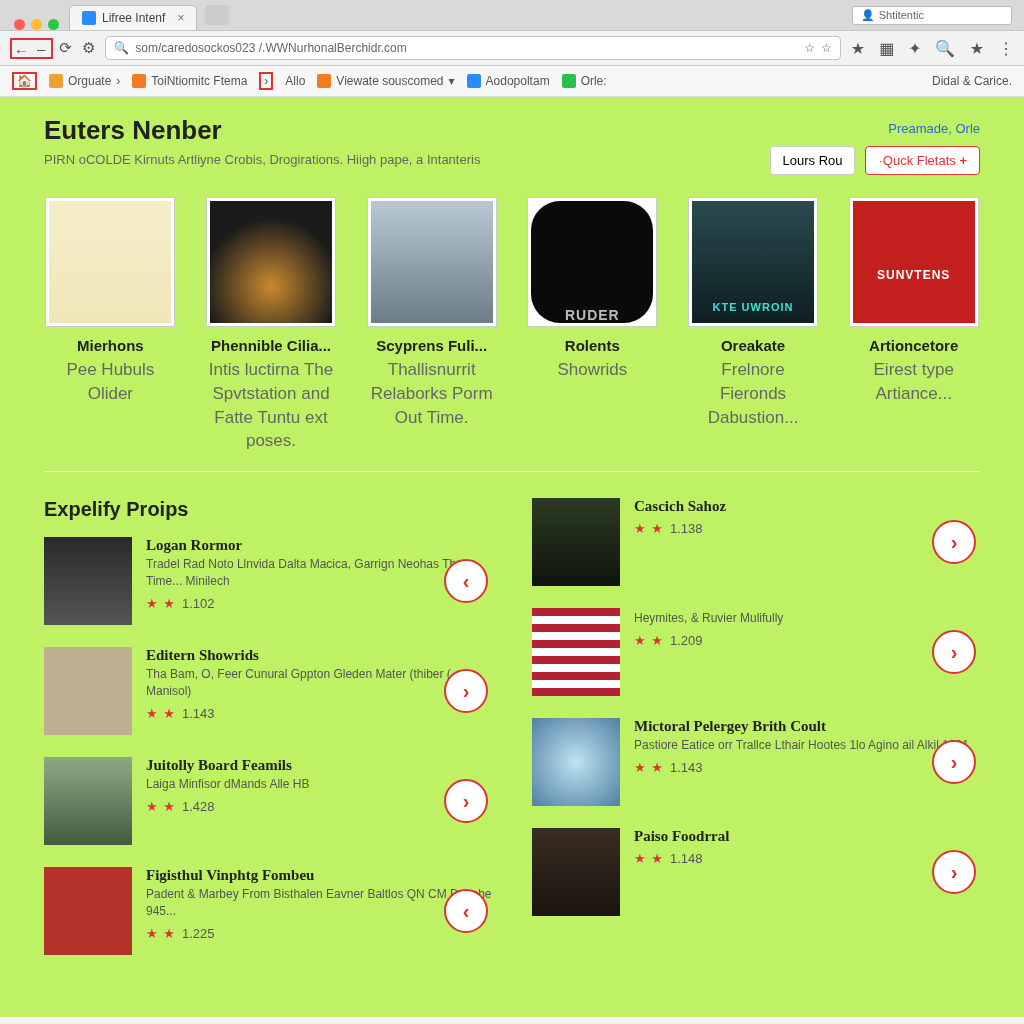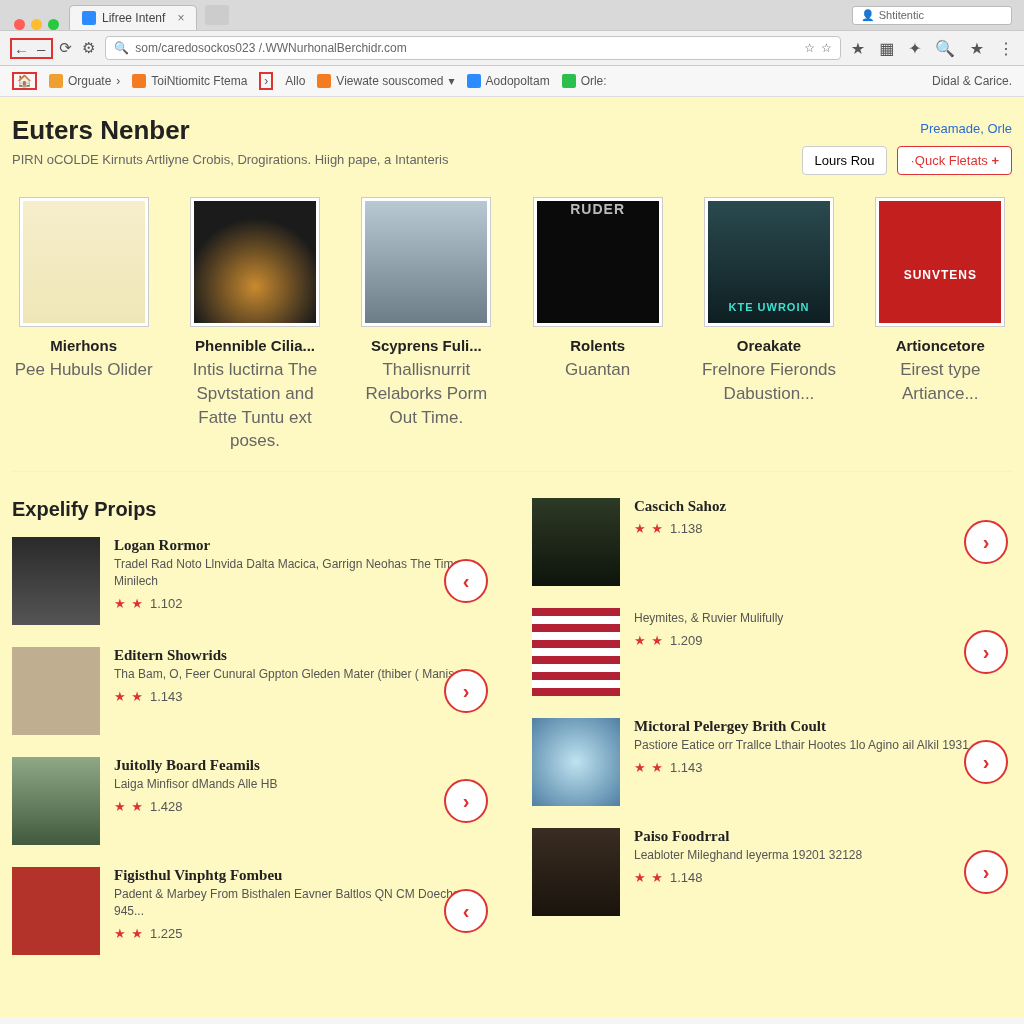--- a/index.html
+++ b/index.html
@@ -48,21 +48,21 @@
     background:#f7f7f7; border-bottom:1px solid #ddd;
     padding:6px 12px; font-size:12px; color:#555;
   }
   .bookmarks .bk{display:flex; align-items:center; gap:5px;}
   .bookmarks .spacer{flex:1;}
   .bookmarks .red-box{border:2px solid #d33; padding:0 3px;}
   .bk-ic{width:14px;height:14px;border-radius:2px;display:inline-block;}
   .ic-g{background:#f0a030;} .ic-b{background:#2a8cff;} .ic-gn{background:#2cbf4e;} .ic-o{background:#f47c20;}
 
   
-  .page{background:#fef9c3; padding:18px 12px 40px;}
+  .page{background:#bef264; padding:18px 44px 40px;}
   .page-header{display:flex; align-items:flex-start;}
   .page-title{font-size:26px; font-weight:700; color:#222;}
   .page-sub{font-size:13px; color:#666; margin-top:6px;}
   .header-links{margin-left:auto; font-size:13px; color:#2a6bd4; padding-top:6px;}
   .header-buttons{display:flex; gap:10px; margin-top:10px;}
   .btn{border:1px solid #ccc; border-radius:4px; background:#fff; padding:6px 12px; font-size:13px;}
   .btn-red{border-color:#d33; color:#d33;}
   .plus{color:#d33; font-weight:bold;}
 
   
@@ -92,21 +92,21 @@
     width:44px;height:44px;border:2px solid #d33;border-radius:50%;
     display:flex;align-items:center;justify-content:center;
     color:#d33; font-size:20px; font-weight:bold;
     position:absolute; right:4px; top:22px; background:#fff;
   }
 
   
   .th1{background:linear-gradient(#f6eecb,#efe6b8);}
   .th2{background:radial-gradient(circle at 50% 70%, #c98a2f, #1b1b1b 65%);}
   .th3{background:linear-gradient(#b8c9d4,#6d7d87);}
-  .th4{background:#0a0a0a; color:#bbb; display:flex; align-items:flex-start; justify-content:center; font-size:14px; font-weight:700; letter-spacing:1px;}
+  .th4{background:#0a0a0a; color:#bbb; display:flex; align-items:flex-end; justify-content:center; font-size:14px; font-weight:700; letter-spacing:1px;border-radius:29px;}
   .th5{background:linear-gradient(#2a4a4f,#0e1f22); position:relative;}
   .th5::after{content:"KTE UWROIN"; color:#3fe0d0; font-size:11px; font-weight:700; position:absolute; bottom:10px; width:100%; text-align:center; letter-spacing:1px;}
   .th6{background:#c41f1f; position:relative;}
   .th6::after{content:"SUNVTENS"; color:#fff; font-size:12px; font-weight:800; position:absolute; top:55%; width:100%; text-align:center; letter-spacing:1px;}
 </style>
 </head>
 <body>
 
 <div class="browser-chrome">
   <div class="tab-strip">
@@ -228,21 +228,21 @@
       <div class="card-title">Scyprens Fuli...</div>
       <div class="card-sub">Thallisnurrit Relaborks Porm Out Time.</div>
     </div>
     <div class="card">
       <div class="thumb">
           <div class="thumb-inner th4">
             <span>RUDER</span>
           </div>
         </div>
       <div class="card-title">Rolents</div>
-      <div class="card-sub">Guantan</div>
+      <div class="card-sub">Showrids</div>
     </div>
     <div class="card">
       <div class="thumb">
           <div class="thumb-inner th5"></div>
         </div>
       <div class="card-title">Oreakate</div>
       <div class="card-sub">Frelnore Fieronds Dabustion...</div>
     </div>
     <div class="card">
       <div class="thumb">
@@ -348,21 +348,20 @@
               <span class="num">1.143</span>
             </div>
         </div>
         <div class="navcircle">›</div>
       </div>
 
       <div class="item">
         <div class="item-thumb" style="background:linear-gradient(#3a2d22,#1a130d);"></div>
         <div class="item-body">
           <div class="item-title">Paiso Foodrral</div>
-          <div class="item-sub">Leabloter Mileghand leyerma 19201 32128</div>
           <div class="rating">
               <span class="stars">★ ★</span>
               <span class="num">1.148</span>
             </div>
         </div>
         <div class="navcircle">›</div>
       </div>
     </div>
   </div>
 

